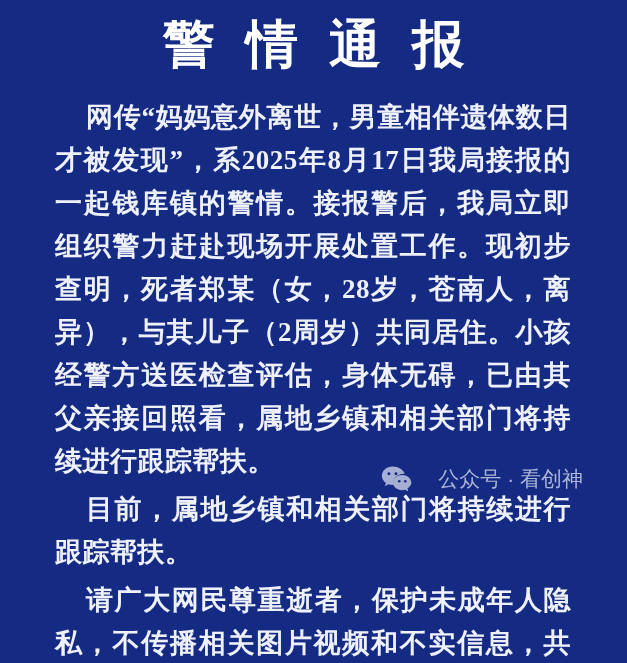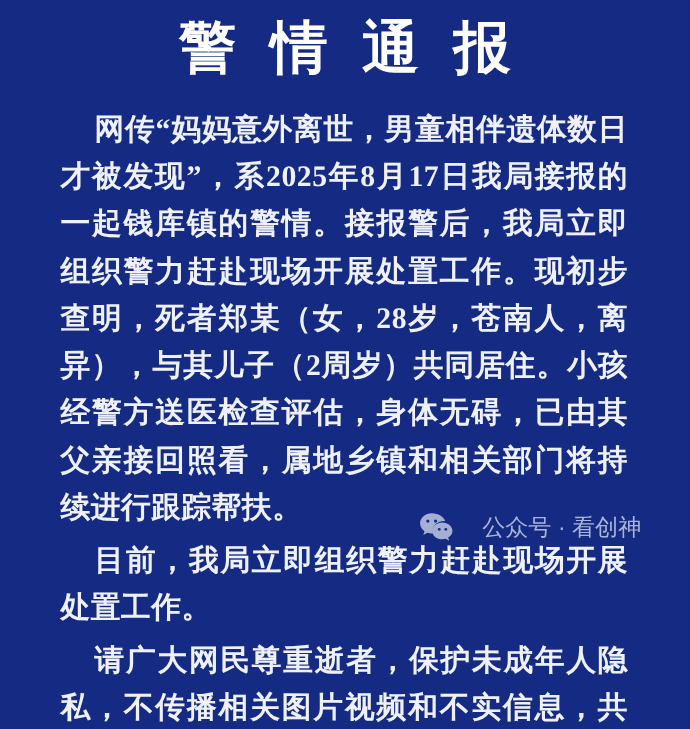--- a/index.html
+++ b/index.html
@@ -69,21 +69,21 @@
 </style>
 </head>
 <body>
 
 <div class="poster">
 
   <h1 class="title">警情通报</h1>
 
   <div class="content">
     <p>网传“妈妈意外离世，男童相伴遗体数日才被发现”，系2025年8月17日我局接报的一起钱库镇的警情。接报警后，我局立即组织警力赶赴现场开展处置工作。现初步查明，死者郑某（女，28岁，苍南人，离异），与其儿子（2周岁）共同居住。小孩经警方送医检查评估，身体无碍，已由其父亲接回照看，属地乡镇和相关部门将持续进行跟踪帮扶。</p>
-    <p>目前，我局立即组织警力赶赴现场开展处置工作。</p>
+    <p>目前，属地乡镇和相关部门将持续进行跟踪帮扶。</p>
     <p>请广大网民尊重逝者，保护未成年人隐私，不传播相关图片视频和不实信息，共同守护清朗的网络空间。</p>
   </div>
 
   <div class="watermark">
     <span class="wm-icon">
       <svg width="31" height="28" viewBox="0 0 36 32" xmlns="http://www.w3.org/2000/svg">
         <path fill="#c9cfe8" d="M13.5 1.5C6.6 1.5 1 6.3 1 12.2c0 3.4 1.8 6.3 4.7 8.3l-1.3 4 4.4-2.3c1.5.5 3.1.7 4.7.7.5 0 .9 0 1.4-.1-.3-.9-.5-1.9-.5-2.9 0-5.6 5.4-10.1 12-10.1.4 0 .8 0 1.2.1C26 5.3 20.3 1.5 13.5 1.5z"></path>
         <circle cx="9.2" cy="9.8" r="1.7" fill="#152a83"></circle>
         <circle cx="17.4" cy="9.8" r="1.7" fill="#152a83"></circle>
         <path fill="#c9cfe8" d="M35.2 20.2c0-4.9-4.8-8.9-10.7-8.9s-10.7 4-10.7 8.9 4.8 8.9 10.7 8.9c1.2 0 2.4-.2 3.5-.5l3.7 1.9-1-3.4c2.7-1.6 4.5-4.1 4.5-6.9z"></path>

